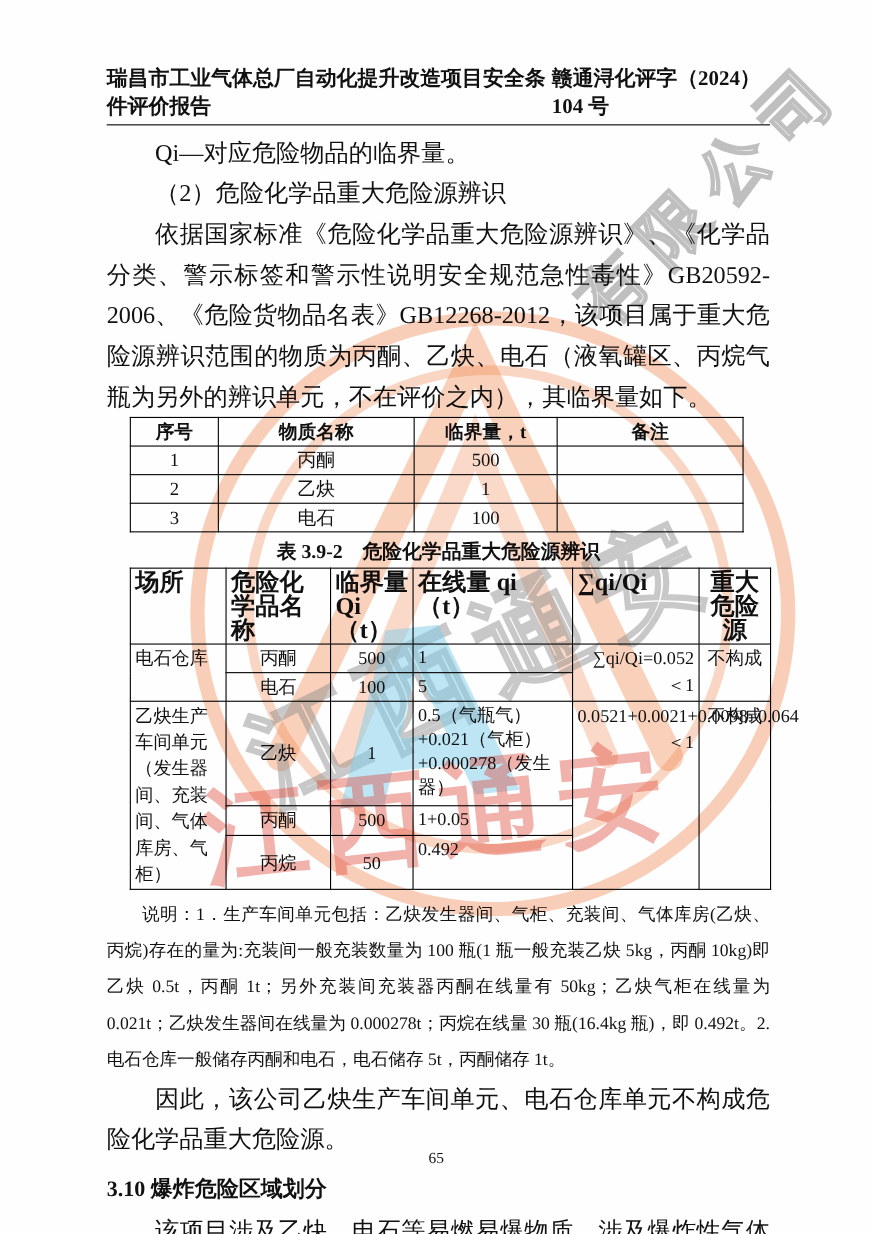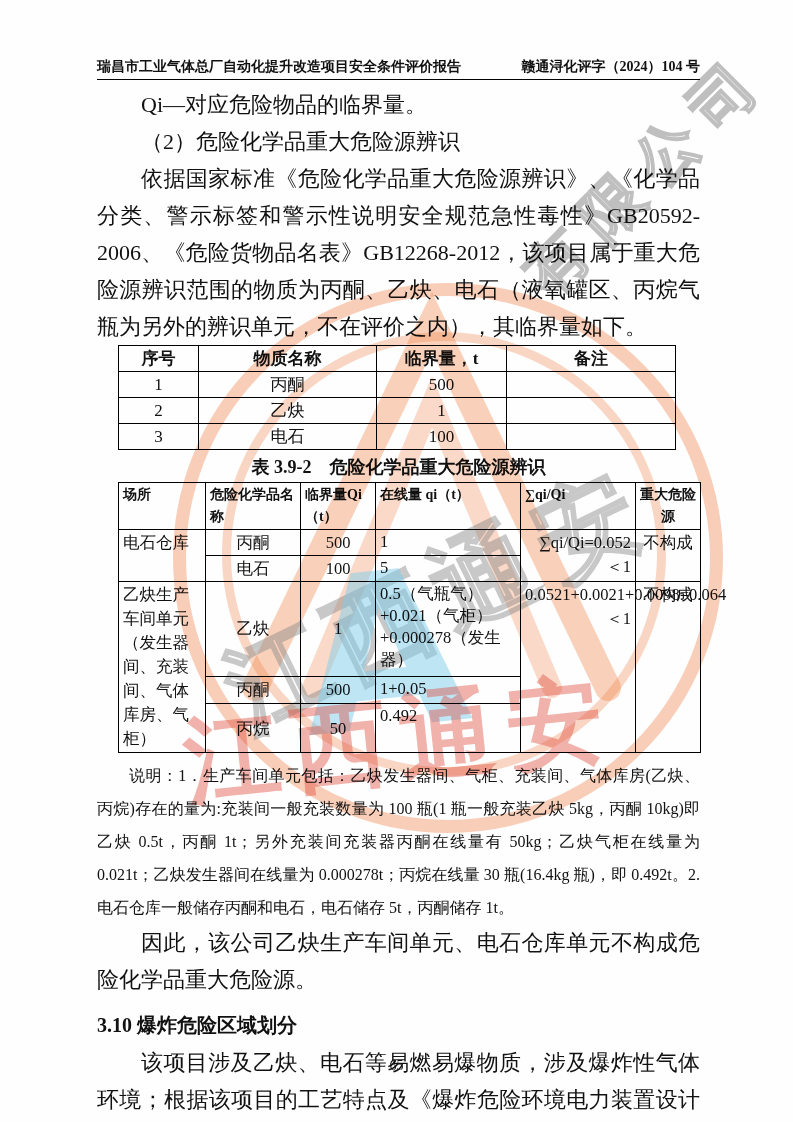--- a/index.html
+++ b/index.html
@@ -54,49 +54,49 @@
     transform:rotate(-6deg);transform-origin:left top;
     white-space:nowrap;
   }
   
   .hdr{
     position:relative;z-index:2;
     margin:58px 93px 0 97px;
     display:flex;justify-content:space-between;align-items:flex-end;
     border-bottom:1.5px solid #000;
     padding-bottom:3px;
-    font-size:14px;font-weight:bold;
+    font-size:19px;font-weight:bold;
   }
   
   .content{position:relative;z-index:2;margin:6px 93px 0 97px;}
   p{margin:0;font-size:22px;line-height:37px;text-align:justify;}
   .ind{text-indent:2em;}
   .tbl-title{font-size:18px;font-weight:bold;text-align:center;line-height:30px;margin-top:2px;}
   table{border-collapse:collapse;table-layout:fixed;margin-left:21px;}
   th,td{border:1.2px solid #000;padding:1px 4px;font-size:17px;line-height:23px;}
   th{font-weight:bold;}
   
   .t1{width:557px;border-radius:28px;}
   .t1 th,.t1 td{text-align:center;height:23px;}
   
   .t2{width:582px;}
-  .t2 th{text-align:left;vertical-align:top;font-size:14px;line-height:22px;}
+  .t2 th{text-align:left;vertical-align:top;font-size:22px;line-height:22px;}
   .t2 th.c{text-align:center;}
   .t2 td{font-size:16.5px;margin-top:32px;}
   .td-place{vertical-align:top;text-align:left;line-height:24px;}
   .td-name,.td-qi{text-align:center;vertical-align:middle;}
   .td-online{text-align:left;vertical-align:top;font-size:15.5px;line-height:22px;}
   .td-sum{text-align:right;vertical-align:top;font-size:15.5px;line-height:24px;}
   .td-major{text-align:center;vertical-align:top;}
   .row-tall td{height:46px;}
   .note{font-size:16px;line-height:33px;margin-top:6px;}
   .h310{font-size:20px;font-weight:bold;margin:10px 0 2px 0;line-height:34px;
         font-family:Liberation Serif, serif;}
   .pagenum{
-    position:absolute;left:0;right:0;bottom:48px;z-index:2;
+    position:absolute;left:0;right:0;bottom:60px;z-index:2;
     text-align:center;font-size:14px;
   }
 </style>
 </head>
 <body>
 
 <div class="page">
 
   <div class="wm-layer">
     <div class="wm stamp-outer"></div>

